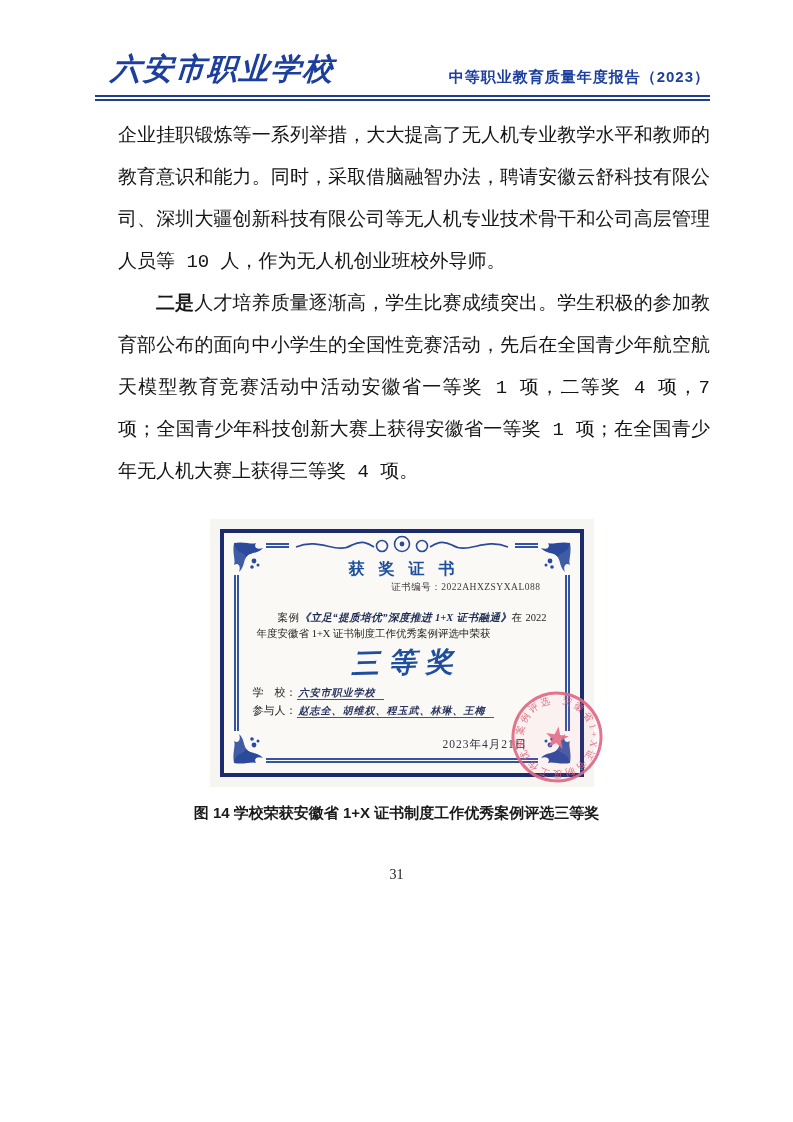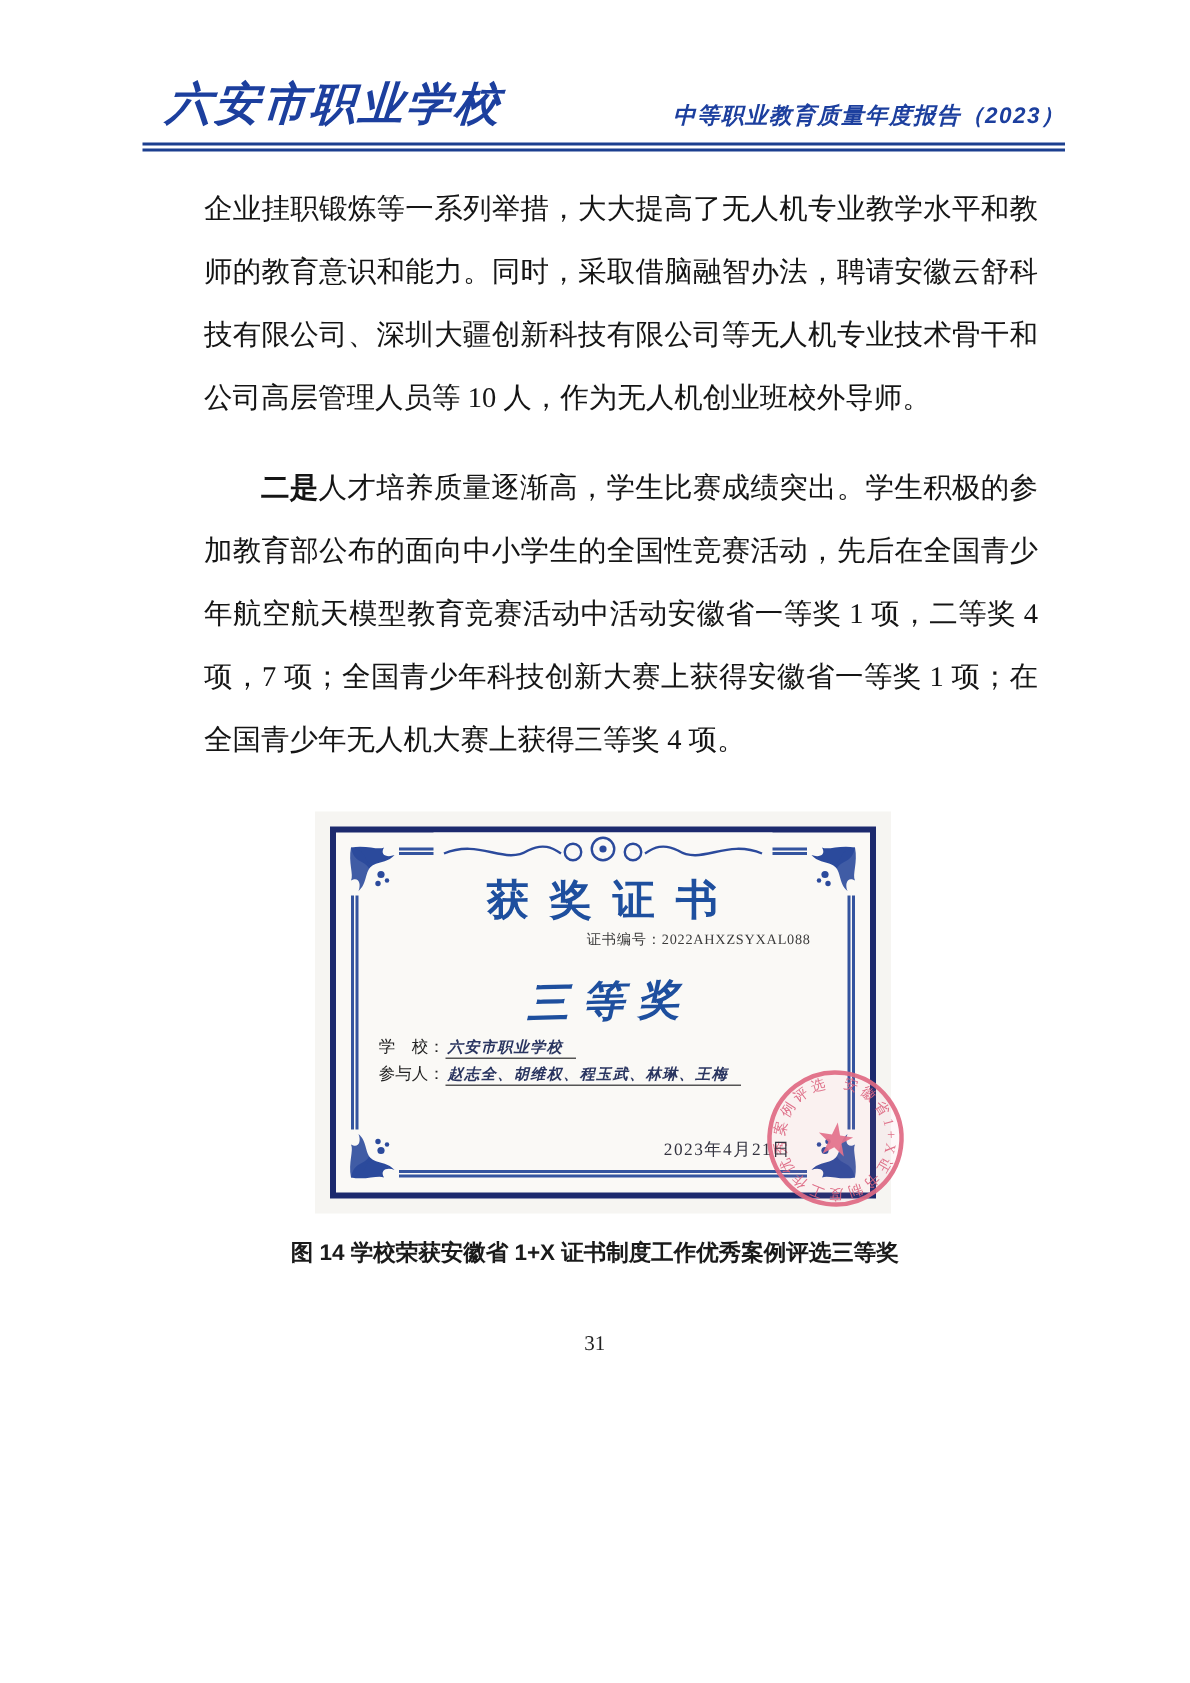--- a/index.html
+++ b/index.html
@@ -5,43 +5,43 @@
   html,body{margin:0;padding:0;background:#ffffff;}
   .page{position:relative;width:793px;height:1122px;background:#ffffff;overflow:hidden;
         font-family:"Liberation Serif",serif;color:#1a1a1a;}
   
   .hdr{display:flex;justify-content:space-between;align-items:flex-end;
        margin:50px 83px 0 95px;height:40px;}
   .school-logo{font-size:30px;font-weight:bold;font-style:italic;color:#1c3f9e;
        letter-spacing:2px;margin-left:16px;transform:skewX(-4deg);
        font-family:"Liberation Serif",serif;}
   .report-title{font-size:15px;font-weight:bold;color:#1c3f9e;padding-bottom:3px;
-       font-family:"Liberation Sans",sans-serif;letter-spacing:1px;font-style:italic;}
+       font-family:"Liberation Sans",sans-serif;letter-spacing:1px;}
   .hdr-rule{margin:5px 83px 0 95px;height:2px;
        border-top:2px solid #1c3f8f;border-bottom:2px solid #1c3f8f;}
   
   .content{margin:14px 83px 0 118px;width:592px;font-size:19px;line-height:42px;
        text-align:justify;color:#151515;}
-  .content p{margin:18px;}
+  .content p{margin:0;font-family:Liberation Mono, monospace;}
   .content p.indent{text-indent:2em;}
   .lead{font-weight:bold;}
   
   .cert-wrap{width:384px;margin:26px auto 0;transform:translateX(5px);}
   .cert-photo{position:relative;width:384px;height:268px;background:#f6f5f2;}
   .cert-outer{position:absolute;inset:10px;border:4px solid #1c2a6e;background:#faf9f6;}
   .cert-inner{position:absolute;inset:10px;border:5px double #34549f;}
   .corner{position:absolute;width:34px;height:34px;color:#2b4a9c;background:#faf9f6;
        line-height:0;}
   .corner.tl{top:-7px;left:-7px;}
   .corner.tr{top:-7px;right:-7px;transform:scaleX(-1);}
   .corner.bl{bottom:-7px;left:-7px;transform:scaleY(-1);}
   .corner.br{bottom:-7px;right:-7px;transform:scale(-1,-1);}
   .flourish{position:absolute;top:-15px;left:50%;transform:translateX(-50%);
        background:#faf9f6;padding:0 5px;color:#2b4a9c;line-height:0;}
-  .cert-title{margin-top:11px;text-align:center;font-size:28px;font-weight:bold;
+  .cert-title{margin-top:11px;text-align:center;font-size:16px;font-weight:bold;
        color:#1e4f9e;letter-spacing:14px;text-indent:14px;font-family:Liberation Serif, serif;}
   .cert-no{margin:1px 24px 16px 0;text-align:right;font-size:9.5px;color:#3a3a3a;
        letter-spacing:.5px;}
   .cert-body{margin:7px 18px 0;font-size:10.5px;line-height:16px;text-align:justify;
        text-indent:2em;color:#242424;}
   .case-title{font-style:italic;font-weight:bold;color:#1d2c55;}
   .cert-award{margin-top:2px;text-align:center;font-size:28px;font-weight:bold;
        font-style:italic;color:#1e4f9e;letter-spacing:9px;text-indent:9px;
        transform:rotate(-1.5deg);}
   .cert-line{margin:3px 0 0 14px;font-size:11px;color:#222;}
@@ -119,20 +119,21 @@
                 <circle cx="88" cy="13" r="5.5"></circle>
                 <circle cx="108" cy="11" r="7.5"></circle>
                 <circle cx="128" cy="13" r="5.5"></circle>
                 <path d="M136 14 C142 10 148 7 158 12 C174 22 190 4 214 14"></path>
               </g>
               <circle cx="108" cy="11" r="2.4" fill="currentColor"></circle>
             </svg></span>
 
           <div class="cert-title">获奖证书</div>
           <div class="cert-no">证书编号：2022AHXZSYXAL088</div>
+          <p class="cert-body"><span>案例</span><span class="case-title">《立足“提质培优”深度推进 1+X 证书融通》</span><span>在 2022 年度安徽省 1+X 证书制度工作优秀案例评选中荣获</span></p>
           <div class="cert-award">三等奖</div>
           <div class="cert-line"><span>学　校：</span><span class="val">六安市职业学校</span></div>
           <div class="cert-line"><span>参与人：</span><span class="val">赵志全、胡维权、程玉武、林琳、王梅</span></div>
         </div>
       </div>
 
       <span class="seal">
         <svg width="96" height="96" viewBox="0 0 96 96">
           <circle cx="48" cy="48" r="44" fill="rgba(235,130,150,0.07)" stroke="#e06a84" stroke-width="3"></circle>
           <defs>

